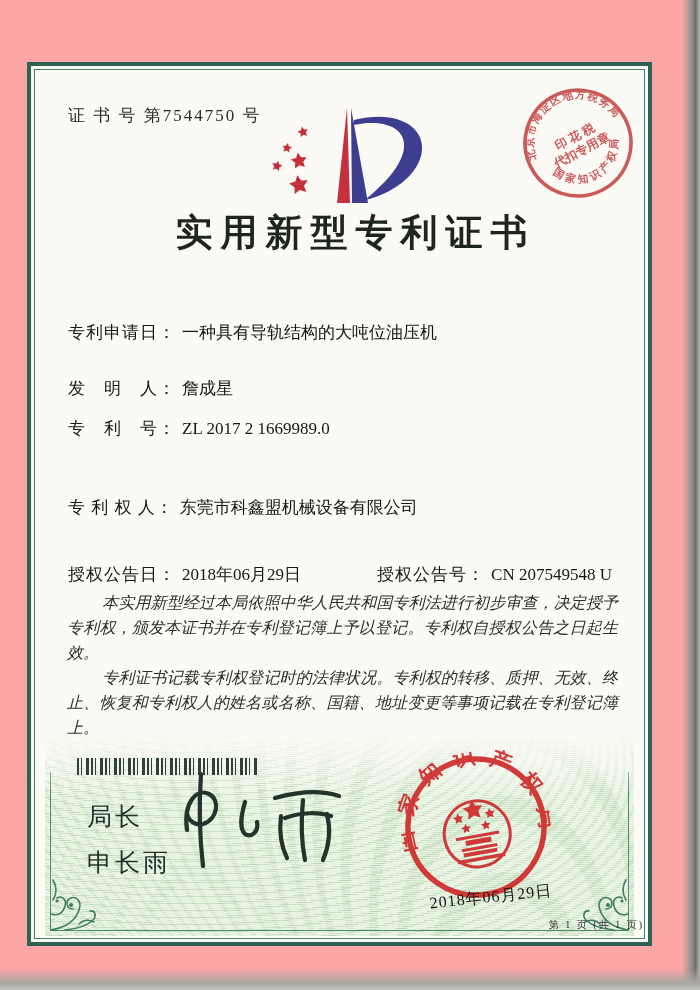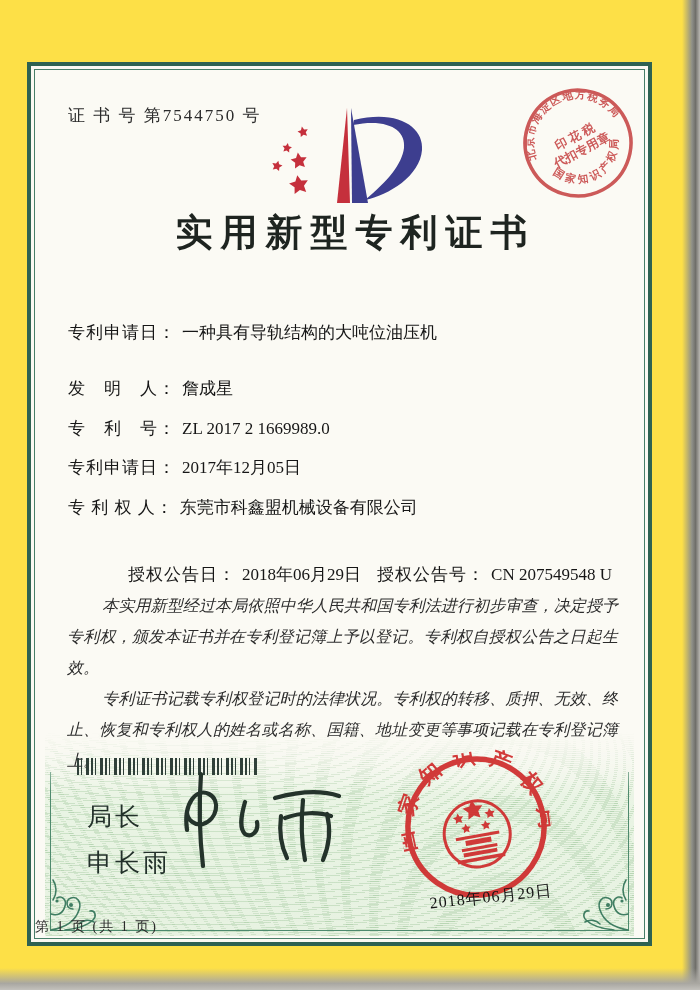--- a/index.html
+++ b/index.html
@@ -1,17 +1,17 @@
 <!DOCTYPE html>
 <html><head>
 <meta charset="utf-8">
 <style>
   html,body{margin:0;padding:0;}
   body{width:700px;height:990px;background:#fdfdfb;font-family:"Liberation Serif","DejaVu Serif",serif;position:relative;overflow:hidden;}
-  .scan{position:absolute;left:0;top:0;width:700px;height:990px;background:#fde047;}
+  .scan{position:absolute;left:0;top:0;width:700px;height:990px;background:#fca5a5;}
   .edge-right{position:absolute;top:0;right:0;width:18px;height:100%;
     background:linear-gradient(90deg,rgba(120,120,114,0) 0,#8f9089 55%,#706f6a 75%,#b9b7b2 100%);}
   .edge-bottom{position:absolute;left:0;bottom:0;width:100%;height:22px;
     background:linear-gradient(180deg,rgba(150,150,144,0) 0,#a9a7a1 70%,#c3c1bc 100%);}
   .cert{position:absolute;left:27px;top:62px;right:48px;bottom:44px;
     border:4px solid #2e6252;background:#fbf9f3;}
   .cert-inner{position:absolute;left:3px;top:3px;right:3px;bottom:3px;
     border:1px solid #477e68;background:#fbfaf4;overflow:hidden;}
 
   .cert-no{position:absolute;left:33px;top:34px;font-size:17px;color:#2b2b2b;letter-spacing:2px;}
@@ -21,24 +21,24 @@
   .tax-stamp{position:absolute;left:486px;top:16px;width:114px;height:114px;
     transform:rotate(-28deg);opacity:.88;}
 
   .title{position:absolute;left:16px;top:138px;width:100%;text-align:center;
     font-size:37px;font-weight:700;color:#1e2420;letter-spacing:8px;}
 
   .row{position:absolute;left:33px;right:20px;font-size:17px;color:#161616;white-space:pre-line;}
   .row .lab{letter-spacing:1px;}
   .row .val{margin-left:6px;}
   .row-addr .val{display:inline-block;vertical-align:top;max-width:460px;line-height:25px;}
-  .row-grant{display:flex;justify-content:flex-end;padding-right:12px;gap:16px;}
+  .row-grant{display:flex;justify-content:space-between;padding-right:12px;}
 
   .body-text{position:absolute;left:32px;right:26px;top:520px;color:#2c2c2c;}
-  .body-text p{margin:0;font-size:16px;line-height:31px;text-indent:2.2em;
+  .body-text p{margin:0;font-size:16px;line-height:25px;text-indent:2.2em;
     text-align:justify;font-style:italic;}
 
   .panel{position:absolute;left:10px;right:10px;top:662px;bottom:2px;
     background:
       repeating-radial-gradient(150% 95% at 25% -70%,rgba(125,178,122,.28) 0 1.5px,rgba(255,255,255,0) 1.5px 8px),
       repeating-radial-gradient(150% 95% at 78% 175%,rgba(125,178,122,.22) 0 1.5px,rgba(255,255,255,0) 1.5px 9px),
       linear-gradient(180deg,rgba(229,242,224,.0) 0,rgba(229,242,224,.85) 70px,#e7f2e1 100%);
     -webkit-mask-image:linear-gradient(180deg,transparent 0,#000 60px);
     mask-image:linear-gradient(180deg,transparent 0,#000 60px);}
   .panel-frame{position:absolute;left:5px;right:5px;top:40px;bottom:5px;
@@ -51,21 +51,21 @@
     repeating-linear-gradient(90deg,#30403a 0 2px,transparent 2px 4px,#30403a 4px 5px,transparent 5px 9px,#30403a 9px 12px,transparent 12px 14px);}
 
   .officer{position:absolute;left:52px;top:730px;font-size:25px;color:#22302a;letter-spacing:3px;}
   .officer div{margin-bottom:13px;}
   .signature{position:absolute;left:122px;top:698px;width:210px;height:110px;}
 
   .seal{position:absolute;left:366px;top:682px;width:150px;height:150px;transform:rotate(-10deg);opacity:.92;}
   .seal-date{position:absolute;left:368px;top:817px;width:176px;text-align:center;
     font-size:16px;color:#151515;transform:rotate(-6deg);letter-spacing:1px;}
 
-  .footer{position:absolute;left:0;top:848px;width:100%;text-align:left;font-size:14px;color:#2b2b2b;letter-spacing:2px;}
+  .footer{position:absolute;left:0;top:848px;width:100%;text-align:right;font-size:10px;color:#2b2b2b;letter-spacing:2px;}
 
   .red{fill:#cf2b2b;}
   svg text{font-family:"Liberation Serif","DejaVu Serif",serif;}
 </style>
 </head>
 <body>
 
 <div class="scan">
 
   <div class="cert">
@@ -133,23 +133,20 @@
 
       <div class="row" style="top:231px">
         <span class="lab">专利申请日：</span><span class="val">一种具有导轨结构的大吨位油压机</span>
       </div>
       <div class="row" style="top:287px">
         <span class="lab">发　明　人：</span><span class="val">詹成星</span>
       </div>
       <div class="row" style="top:327px">
         <span class="lab">专　利　号：</span><span class="val">ZL 2017 2 1669989.0</span>
       </div>
-      <div class="row" style="top:366px">
-        <span class="lab">专利申请日：</span><span class="val">2017年12月05日</span>
-      </div>
       <div class="row" style="top:406px">
         <span class="lab">专 利 权 人：</span><span class="val">东莞市科鑫盟机械设备有限公司</span>
       </div>
       <div class="row row-grant" style="top:493px">
         <span><span class="lab">授权公告日：</span><span class="val">2018年06月29日</span></span>
         <span><span class="lab">授权公告号：</span><span class="val">CN 207549548 U</span></span>
       </div>
 
       <div class="body-text">
         <p>本实用新型经过本局依照中华人民共和国专利法进行初步审查，决定授予专利权，颁发本证书并在专利登记簿上予以登记。专利权自授权公告之日起生效。</p>

